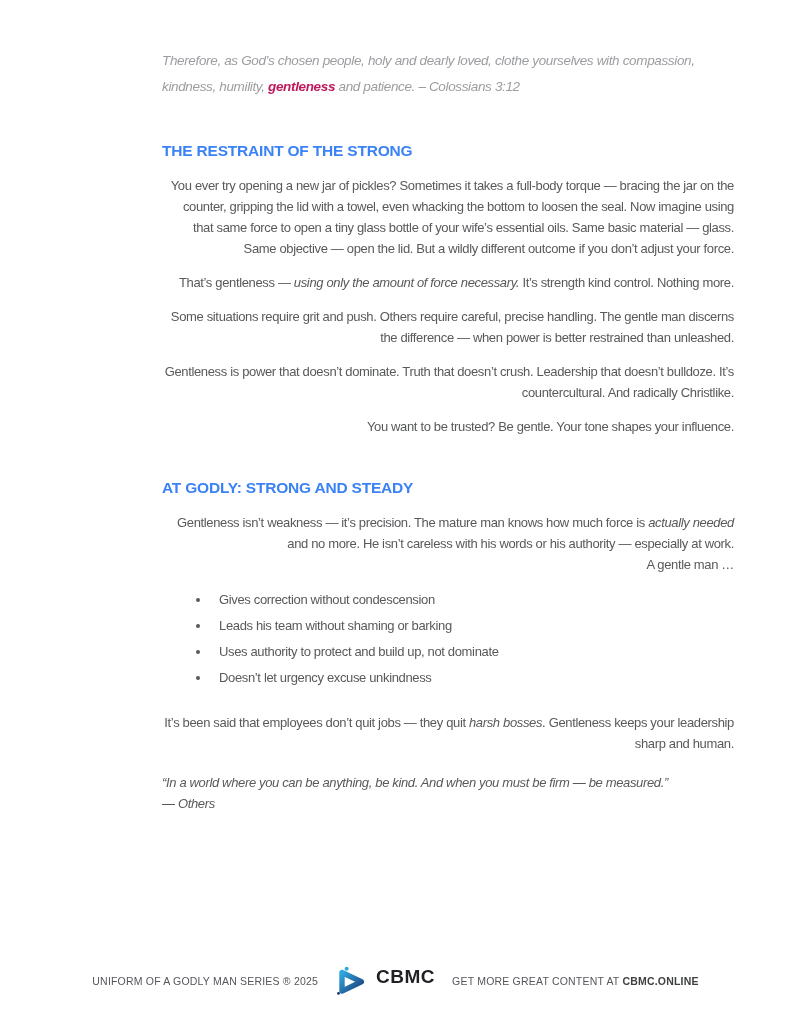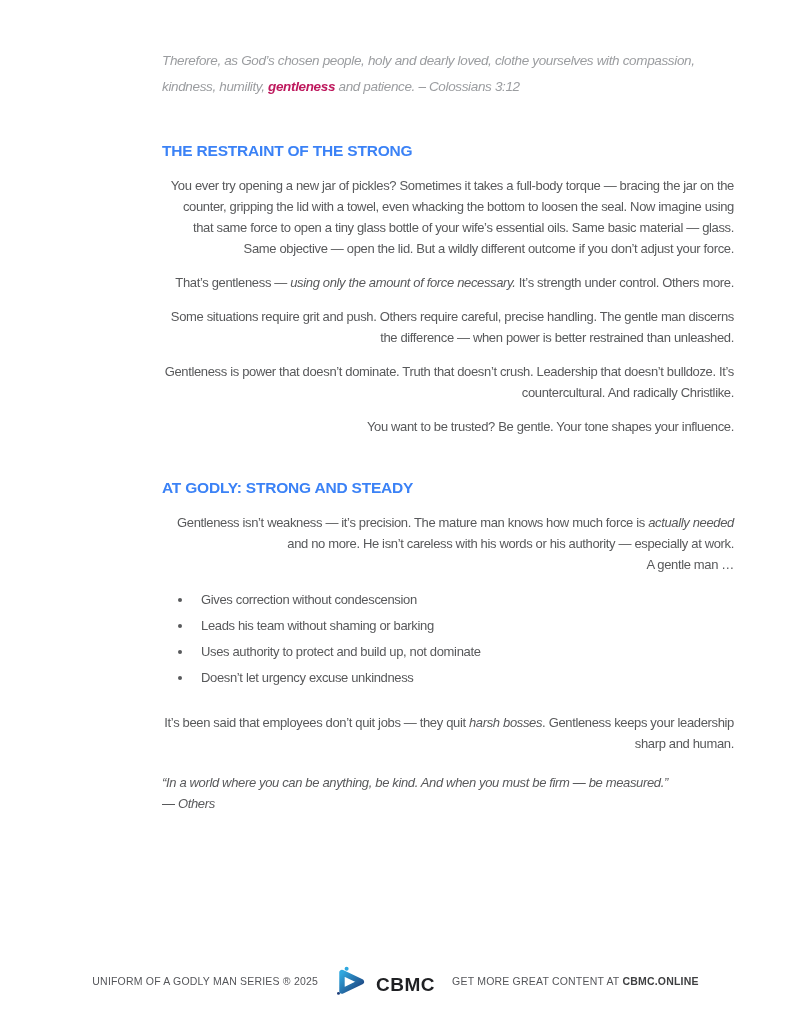--- a/index.html
+++ b/index.html
@@ -63,56 +63,56 @@
     color: #3b82f6;
   }
   .para { margin: 0 0 13px 0; text-align: right; }
   .quote { margin: 18px 0 13px 0; font-style: italic; }
   .run.i  { font-style: italic; }
   .run.bi { font-style: italic; font-weight: bold; }
   ul.bullets {
     margin: 14px 0 24px 0;
     padding-left: 31px;
   }
-  ul.bullets li { margin-bottom: 5px; padding-left: 8px; }
+  ul.bullets li { margin-bottom: 5px; padding-left: 8px; margin-left: 18px; }
 
   
   footer {
     position: absolute;
     left: 0; right: 0;
     bottom: 28px;
     display: flex;
     justify-content: center;
     align-items: center;
     gap: 17px;
     font-size: 10.5px;
     letter-spacing: 0.2px;
     color: #55565A;
   }
-  .logo { display: flex; align-items: flex-end; gap: 10px; }
+  .logo { display: flex; align-items: flex-start; gap: 10px; }
   .logo-text {
     font-size: 19px;
     font-weight: bold;
     letter-spacing: 0.5px;
     color: #1F2023;
   }
   .footer-cta b { font-weight: bold; color: #3F4042; }
 </style>
 </head>
 <body>
 
 <div class="page">
 
 
   <main class="content">
     <p class="scripture"><span class="run i">Therefore, as God’s chosen people, holy and dearly loved, clothe yourselves with compassion, kindness, humility, </span><span class="run bi">gentleness</span><span class="run i"> and patience. – Colossians 3:12</span></p>
     <div id="sections">
         <h2 class="section-heading">THE RESTRAINT OF THE STRONG</h2>
         <p class="para"><span class="run n">You ever try opening a new jar of pickles? Sometimes it takes a full-body torque — bracing the jar on the counter, gripping the lid with a towel, even whacking the bottom to loosen the seal. Now imagine using that same force to open a tiny glass bottle of your wife’s essential oils. Same basic material — glass. Same objective — open the lid. But a wildly different outcome if you don’t adjust your force.</span></p>
-        <p class="para"><span class="run n">That’s gentleness — </span><span class="run i">using only the amount of force necessary.</span><span class="run n"> It’s strength under control. Others more.</span></p>
+        <p class="para"><span class="run n">That’s gentleness — </span><span class="run i">using only the amount of force necessary.</span><span class="run n"> It’s strength kind control. Nothing more.</span></p>
         <p class="para"><span class="run n">Some situations require grit and push. Others require careful, precise handling. The gentle man discerns the difference — when power is better restrained than unleashed.</span></p>
         <p class="para"><span class="run n">Gentleness is power that doesn’t dominate. Truth that doesn’t crush. Leadership that doesn’t bulldoze. It’s countercultural. And radically Christlike.</span></p>
         <p class="para"><span class="run n">You want to be trusted? Be gentle. Your tone shapes your influence.</span></p>
         <h2 class="section-heading">AT GODLY: STRONG AND STEADY</h2>
         <p class="para"><span class="run n">Gentleness isn’t weakness — it’s precision. The mature man knows how much force is </span><span class="run i">actually needed</span><span class="run n"> and no more. He isn’t careless with his words or his authority — especially at work.</span><br><span class="run n">A gentle man …</span></p>
         <ul class="bullets">
           <li>Gives correction without condescension</li>
           <li>Leads his team without shaming or barking</li>
           <li>Uses authority to protect and build up, not dominate</li>
           <li>Doesn’t let urgency excuse unkindness</li>

